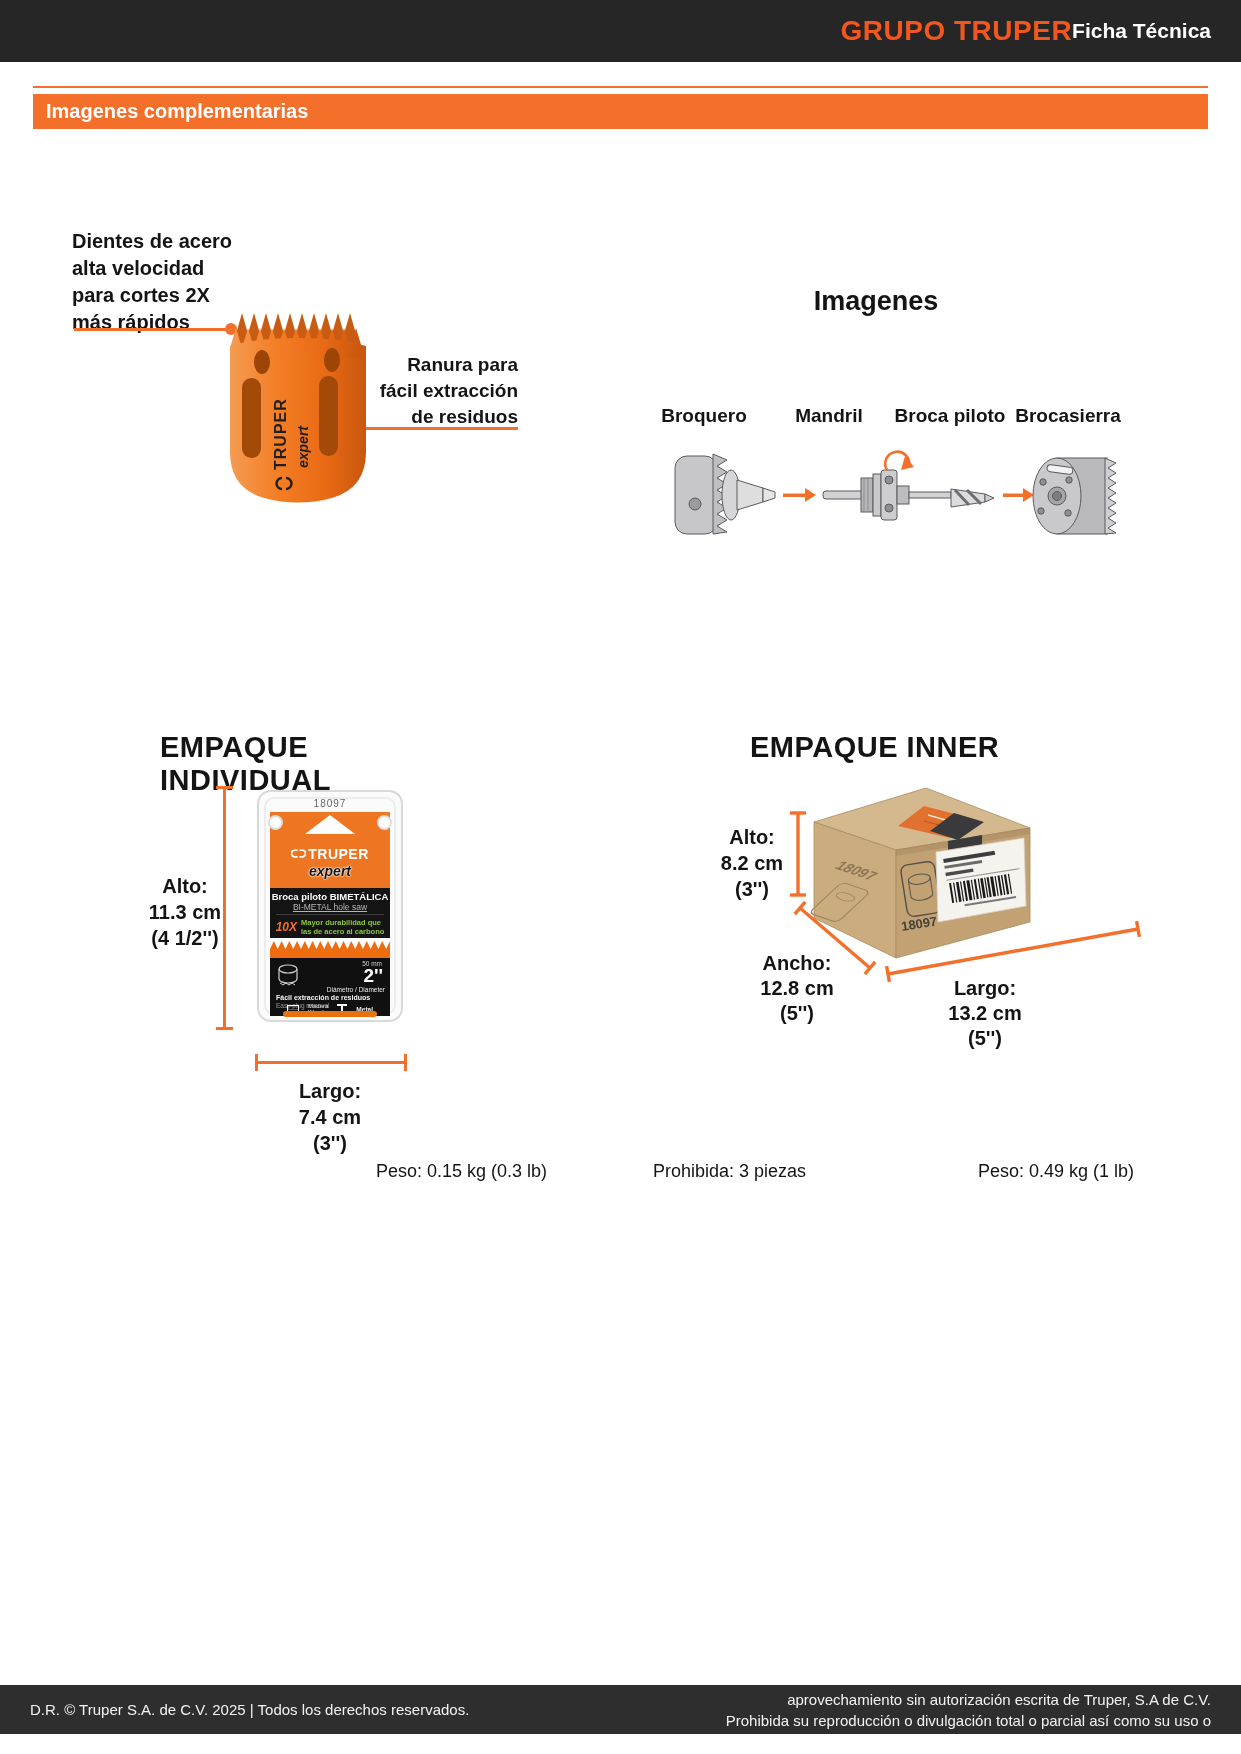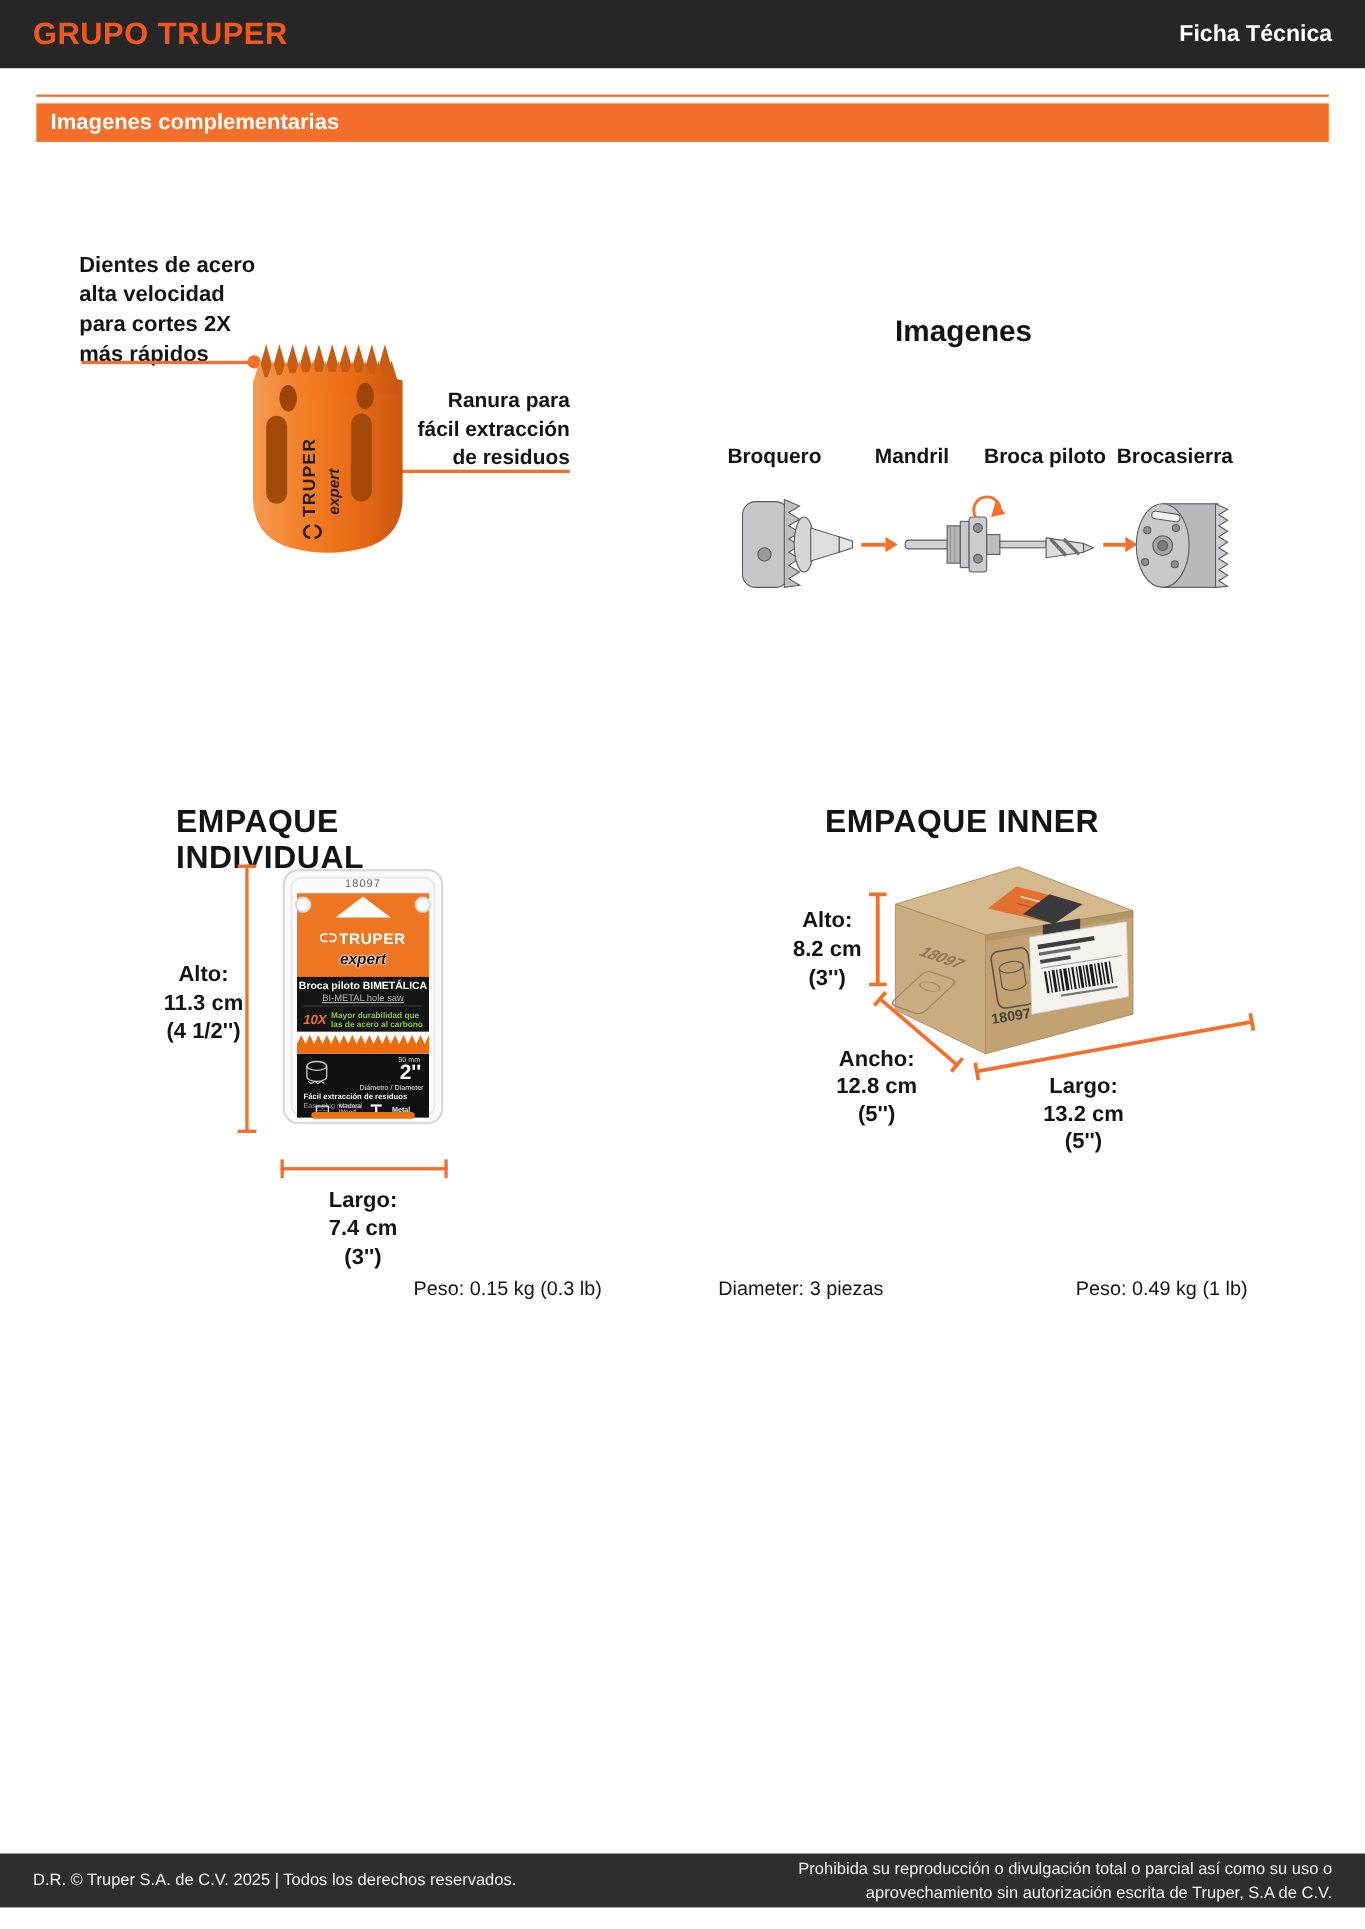--- a/index.html
+++ b/index.html
@@ -8,21 +8,21 @@
     --ink:#141414;
     --header-bg:#262626;
     --footer-bg:#2E2E2E;
   }
   *{margin:0;padding:0;box-sizing:border-box;}
   body{background:#ffffff;font-family:"Liberation Sans", sans-serif;color:var(--ink);}
   .page{position:relative;width:1241px;height:1754px;background:#fff;overflow:hidden;}
 
   
   .topbar{position:absolute;left:0;top:0;width:1241px;height:62px;background:var(--header-bg);
-    display:flex;align-items:center;justify-content:space-between;padding:0 30px;}
+    display:flex;align-items:center;justify-content:flex-end;padding:0 30px;}
   .brand{color:#F4571D;font-size:28px;font-weight:800;letter-spacing:.5px;}
   .doc-type{color:#fff;font-size:21px;font-weight:600;}
 
   
   .banner-topline{position:absolute;left:33px;top:86px;width:1175px;height:2px;background:var(--accent);}
   .section-banner{position:absolute;left:33px;top:94px;width:1175px;height:35px;background:var(--accent);
     color:#fff;font-weight:bold;font-size:20px;line-height:35px;padding-left:13px;}
 
   
   .callout-teeth{position:absolute;left:72px;top:228px;font-size:20px;font-weight:bold;line-height:27px;}
@@ -295,21 +295,21 @@
         <span class="bp-metal-lbl">Metal</span>
       </div>
     </div>
     <div class="bp-bottom"></div>
   </div>
 
   <div class="info-item ii-peso1">
     <span class="b">Peso:</span><span>0.15 kg (0.3 lb)</span>
   </div>
   <div class="info-item ii-cont">
-    <span class="b">Diameter:</span><span>3 piezas</span>
+    <span class="b">Prohibida:</span><span>3 piezas</span>
   </div>
   <div class="info-item ii-peso2">
     <span class="b">Peso:</span><span>0.49 kg (1 lb)</span>
   </div>
 
   <div class="pack-title pt-inner">EMPAQUE INNER</div>
 
   <svg class="box-svg" width="228" height="180" viewBox="0 0 228 180">
     <polygon points="6,40 118,6 222,46 88,68" fill="#D5B98E" stroke="#A98D60" stroke-width="0.8"></polygon>
     <polygon points="6,40 88,68 88,176 6,136" fill="#CBAC7E" stroke="#A98D60" stroke-width="0.8"></polygon>
@@ -389,18 +389,18 @@
   </div>
   <div class="dim-text dt-largo-inner">
     <div>Largo:</div>
     <div>13.2 cm</div>
     <div>(5'')</div>
   </div>
 
   <footer class="footer">
     <div class="footer-left">D.R. © Truper S.A. de C.V. 2025 | Todos los derechos reservados.</div>
     <div class="footer-right">
+      <div>aprovechamiento sin autorización escrita de Truper, S.A de C.V.</div>
       <div>Prohibida su reproducción o divulgación total o parcial así como su uso o</div>
-      <div>aprovechamiento sin autorización escrita de Truper, S.A de C.V.</div>
     </div>
   </footer>
 
 </div>
 
 </body></html>

